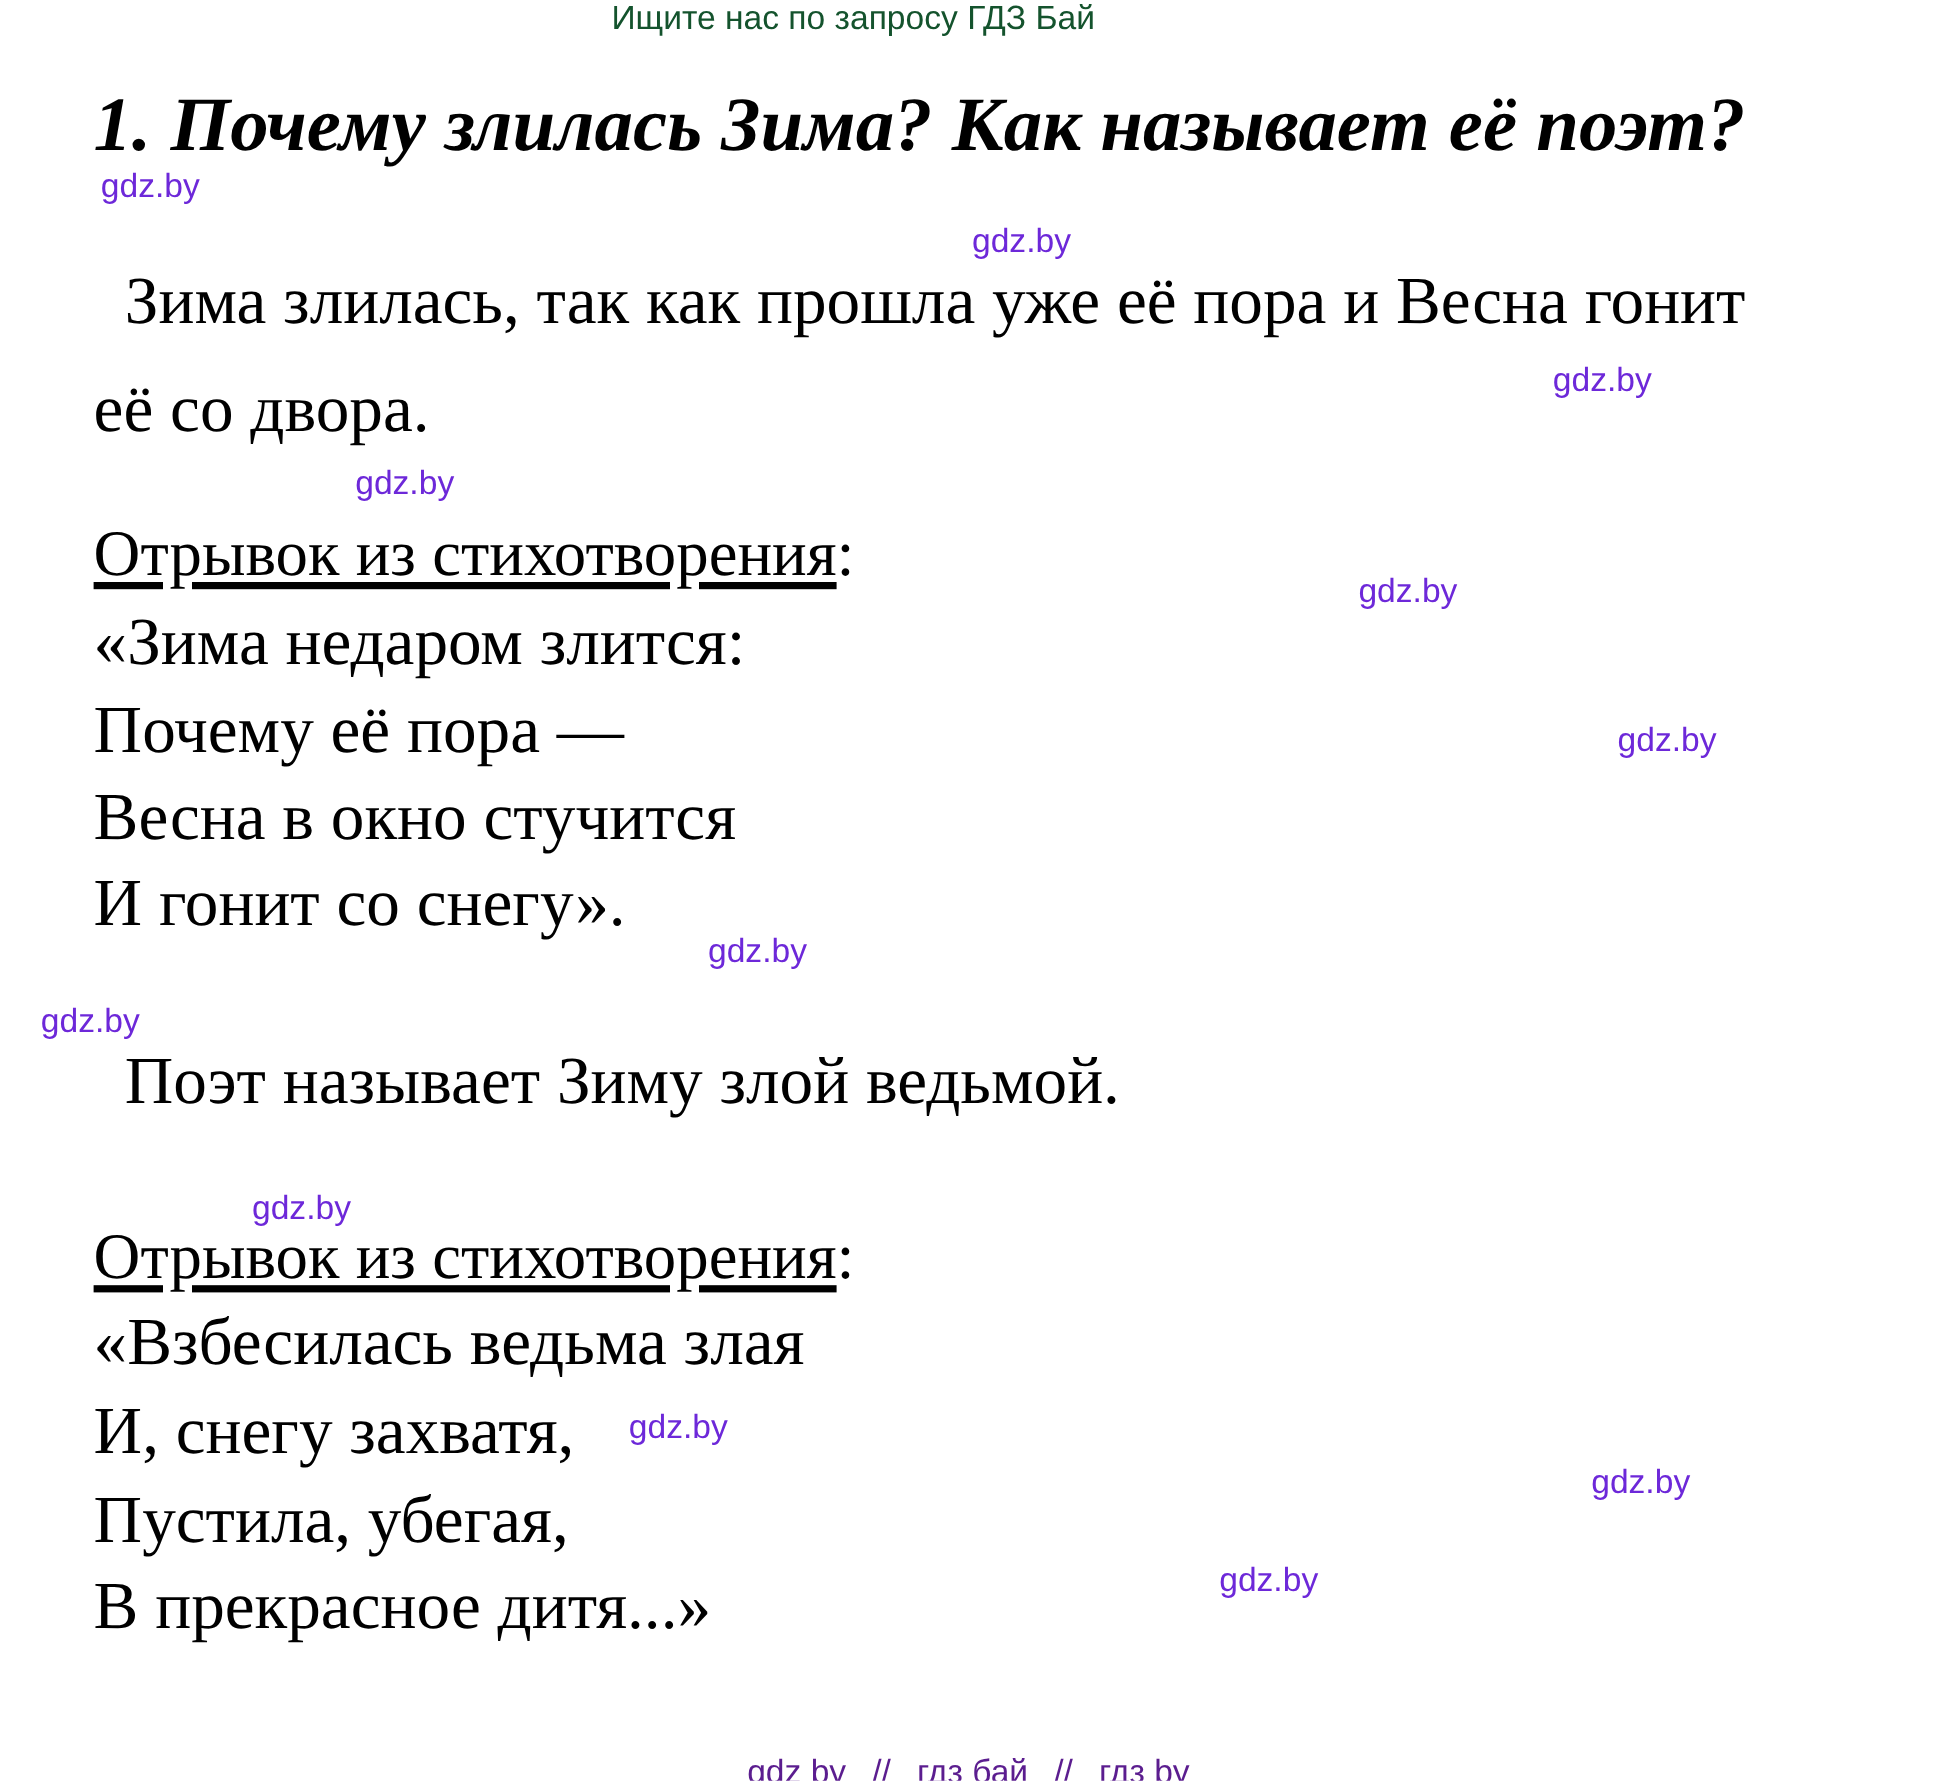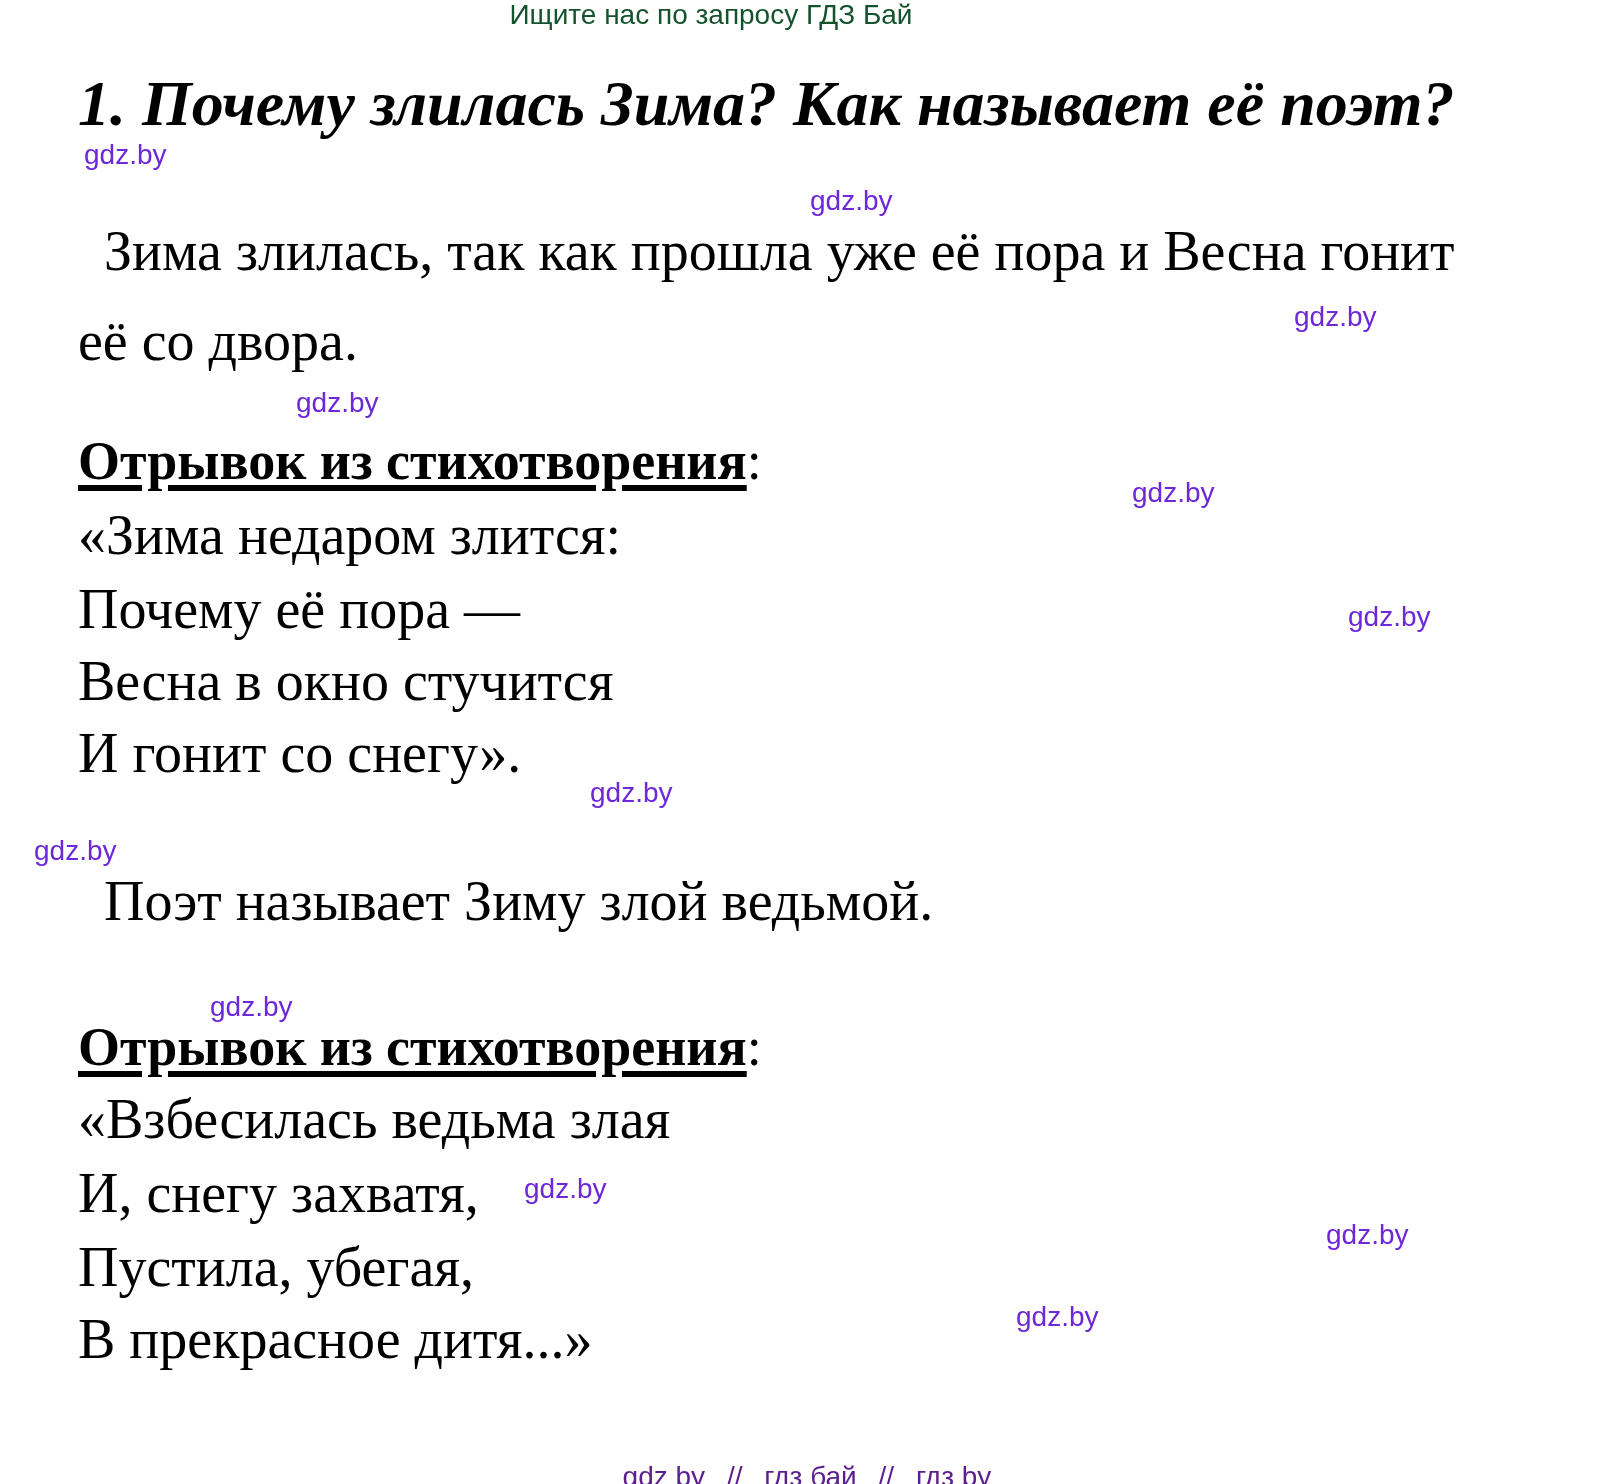--- a/index.html
+++ b/index.html
@@ -36,21 +36,21 @@
       font-family: "Liberation Serif", serif;
       font-size: 56px;
       line-height: 66px;
     }
     .heading {
       font-family: "Liberation Serif", serif;
       font-size: 54px;
       line-height: 66px;
     }
     .heading .h-text {
-      font-weight: bold;
+      font-weight: normal;
       text-decoration: underline;
       text-decoration-thickness: 6px;
       text-underline-offset: 6px;
     }
     .watermark {
       font-family: "Liberation Sans", sans-serif;
       font-size: 28px;
       line-height: 30px;
       color: #6d28d9;
     }

